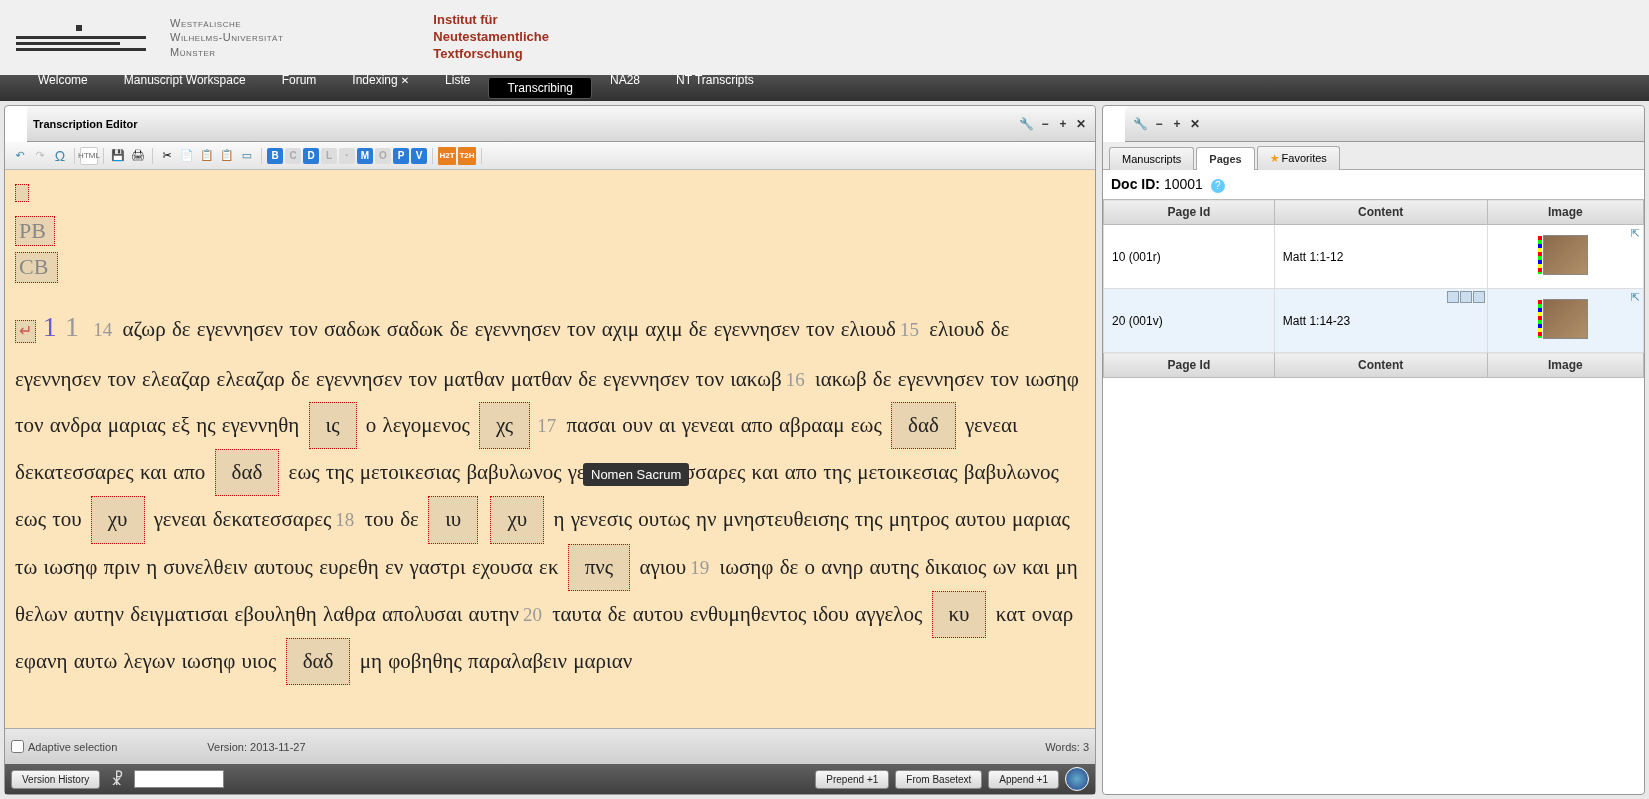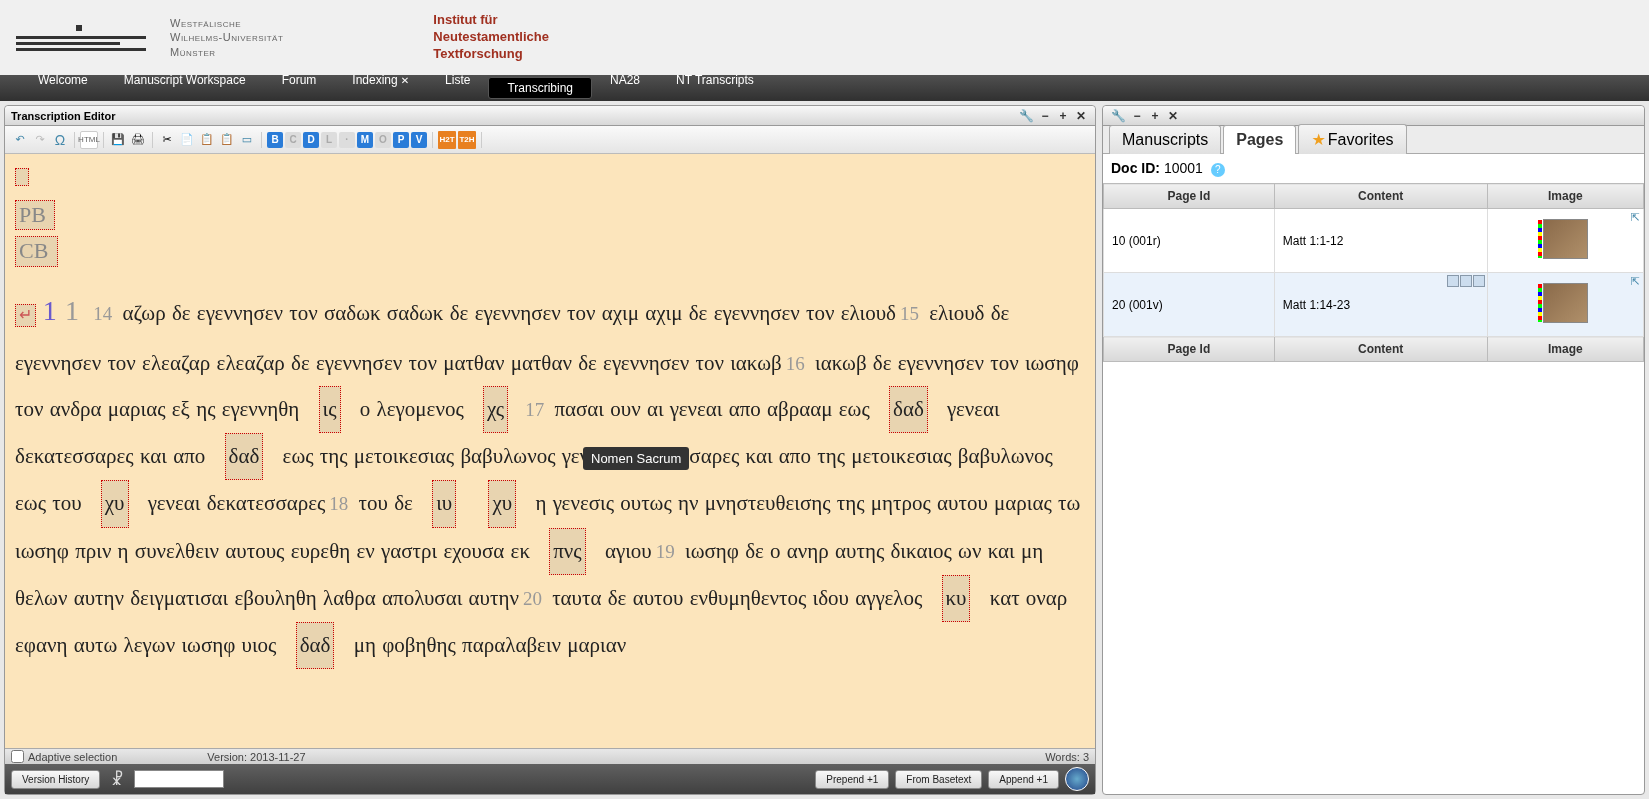--- a/index.html
+++ b/index.html
@@ -20,21 +20,21 @@
 .nav-close { margin-left: 3px; font-size: 10px; }
 
 
 .main { display: flex; height: 698px; padding: 4px; gap: 6px; }
 
 
 .panel { background: #fff; border: 1px solid #999; border-radius: 4px; display: flex; flex-direction: column; min-height: 0; }
 .panel-left { flex: 0 0 1092px; }
 .panel-right { flex: 1; }
 
-.panel-title { height: 20px; background: linear-gradient(#f8f8f8,#d8d8d8); border-bottom: 1px solid #999; display: flex; align-items: center; padding: 0 6px; font-weight: bold; font-size: 11px; border-radius: 4px 4px 0 0; }
+.panel-title { height: 36px; background: linear-gradient(#f8f8f8,#d8d8d8); border-bottom: 1px solid #999; display: flex; align-items: center; padding: 0 6px; font-weight: bold; font-size: 11px; border-radius: 4px 4px 0 0; margin-left: 22px; }
 .panel-title-text { flex: 1; }
 .panel-btn { width: 16px; height: 16px; margin-left: 2px; cursor: pointer; display: inline-flex; align-items: center; justify-content: center; font-size: 12px; color: #333; }
 
 
 .toolbar { height: 28px; background: linear-gradient(#fafafa,#e5e5e5); border-bottom: 1px solid #bbb; display: flex; align-items: center; padding: 0 6px; gap: 2px; }
 .tb-btn { width: 18px; height: 18px; display: inline-flex; align-items: center; justify-content: center; cursor: pointer; font-size: 11px; border-radius: 2px; }
 .tb-sep { width: 1px; height: 16px; background: #ccc; margin: 0 3px; }
 .tb-html { font-size: 8px; color: #666; border: 1px solid #ccc; padding: 1px 2px; background: #fff; }
 .tb-blue { background: #2a7cd8; color: #fff; font-weight: bold; width: 16px; height: 16px; border-radius: 2px; font-size: 10px; }
 .tb-gray { background: #ddd; color: #aaa; font-weight: bold; width: 16px; height: 16px; border-radius: 2px; font-size: 10px; }
@@ -45,40 +45,40 @@
 
 .ed-mark { border: 1px dotted #c00; background: #e8d4b0; padding: 0 3px; display: inline-block; line-height: 1.3; }
 .ed-pb { font-size: 22px; color: #888; margin: 6px 0; }
 .ed-cb { font-size: 22px; color: #888; margin: 6px 0 14px; }
 .ed-top { margin-bottom: 14px; }
 
 .ed-text { font-size: 21px; color: #222; line-height: 2.15; word-spacing: 1px; }
 .ed-chap { font-size: 28px; color: #6a5acd; margin-right: 2px; }
 .ed-versebig { font-size: 28px; color: #999; margin-right: 4px; }
 .ed-verse { font-size: 19px; color: #999; margin: 0 4px; }
-.ed-ns { border: 1px dotted #c00; background: #e8d4b0; padding: 0 3px; margin: 0 13px; display: inline-block; }
+.ed-ns { border: 1px dotted #c00; background: #e8d4b0; padding: 0 16px; margin: 0 3px; display: inline-block; }
 
 .tooltip { position: absolute; background: #333; color: #fff; font-size: 13px; padding: 4px 8px; border-radius: 3px; top: 293px; left: 578px; font-family: Arial; z-index: 10; }
 
 
-.status { height: 16px; background: linear-gradient(#e8e8e8,#d0d0d0); border-top: 1px solid #aaa; display: flex; align-items: center; padding: 0 6px; font-size: 11px; color: #444; }
+.status { height: 36px; background: linear-gradient(#e8e8e8,#d0d0d0); border-top: 1px solid #aaa; display: flex; align-items: center; padding: 0 6px; font-size: 11px; color: #444; }
 .status-chk { margin-right: 4px; }
 .status-flex { flex: 1; }
 
 
 .footer { height: 30px; background: linear-gradient(#606060,#404040); display: flex; align-items: center; padding: 0 6px; gap: 6px; }
 .ft-btn { background: linear-gradient(#f8f8f8,#d8d8d8); border: 1px solid #888; border-radius: 3px; padding: 3px 10px; font-size: 10px; cursor: pointer; color: #222; }
 .ft-icon { width: 22px; height: 22px; display: inline-flex; align-items: center; justify-content: center; color: #ddd; font-size: 16px; }
 .ft-input { width: 90px; height: 18px; border: 1px solid #888; background: #fff; }
 .ft-flex { flex: 1; }
 .ft-globe { width: 24px; height: 24px; background: radial-gradient(#6ac,#248); border-radius: 50%; border: 1px solid #fff; }
 
 
 .tabs { height: 28px; background: #ececec; border-bottom: 1px solid #aaa; display: flex; align-items: flex-end; padding: 0 6px; gap: 2px; }
-.tab { padding: 5px 12px; background: linear-gradient(#f5f5f5,#e0e0e0); border: 1px solid #aaa; border-bottom: none; border-radius: 3px 3px 0 0; font-size: 16px; cursor: pointer; position: relative; top: 1px; }
+.tab { padding: 5px 12px; background: linear-gradient(#f5f5f5,#e0e0e0); border: 1px solid #aaa; border-bottom: none; border-radius: 3px 3px 0 0; font-size: 11px; cursor: pointer; position: relative; top: 1px; }
 .tab.active { background: #fff; color: #333; font-weight: bold; }
 .tab-star { color: #f0a020; margin-right: 2px; }
 
 .docid { padding: 6px 8px; font-size: 14px; }
 .docid b { font-weight: bold; }
 .docid-info { display: inline-block; width: 14px; height: 14px; background: #6cf; color: #fff; border-radius: 50%; text-align: center; font-size: 10px; line-height: 14px; margin-left: 4px; }
 
 .grid { border-collapse: collapse; width: 100%; font-size: 12px; }
 .grid th { background: linear-gradient(#f0f0f0,#d8d8d8); border: 1px solid #bbb; padding: 5px 0; font-weight: bold; color: #333; }
 .grid td { border: 1px solid #ddd; padding: 10px 8px; vertical-align: middle; }

